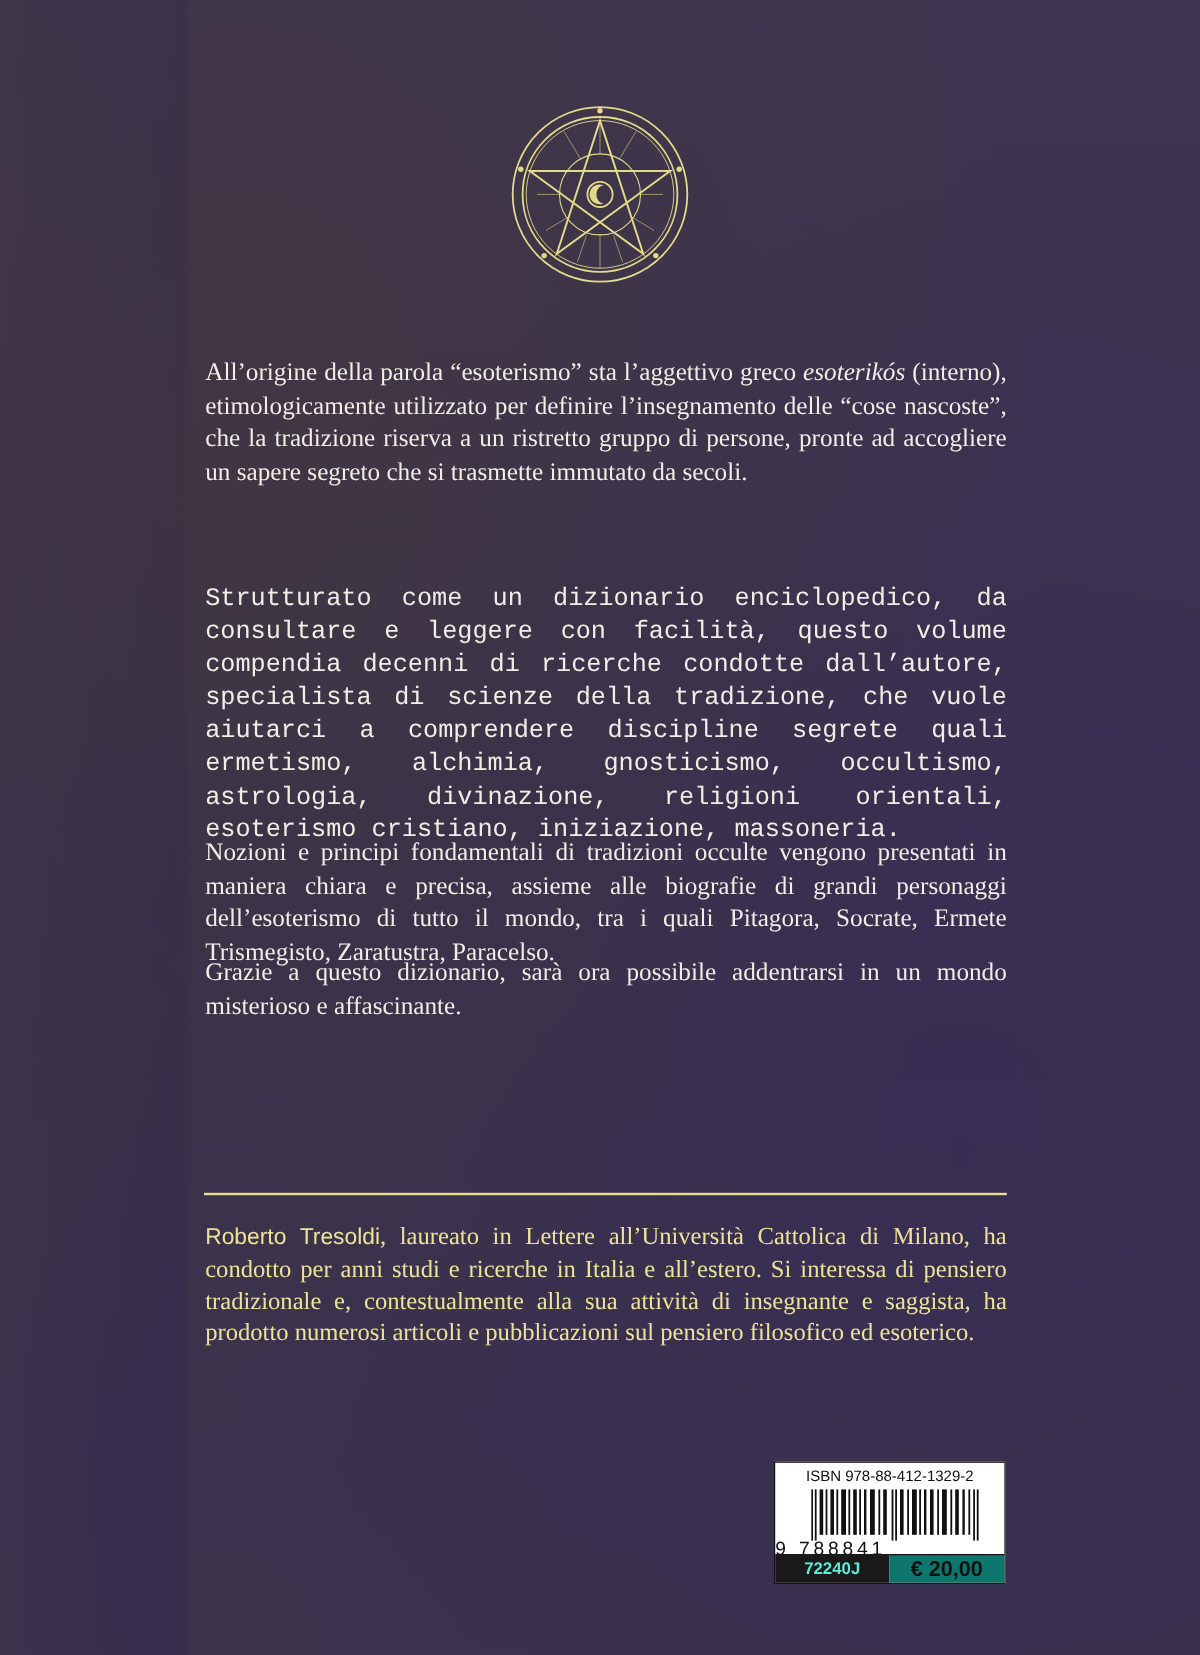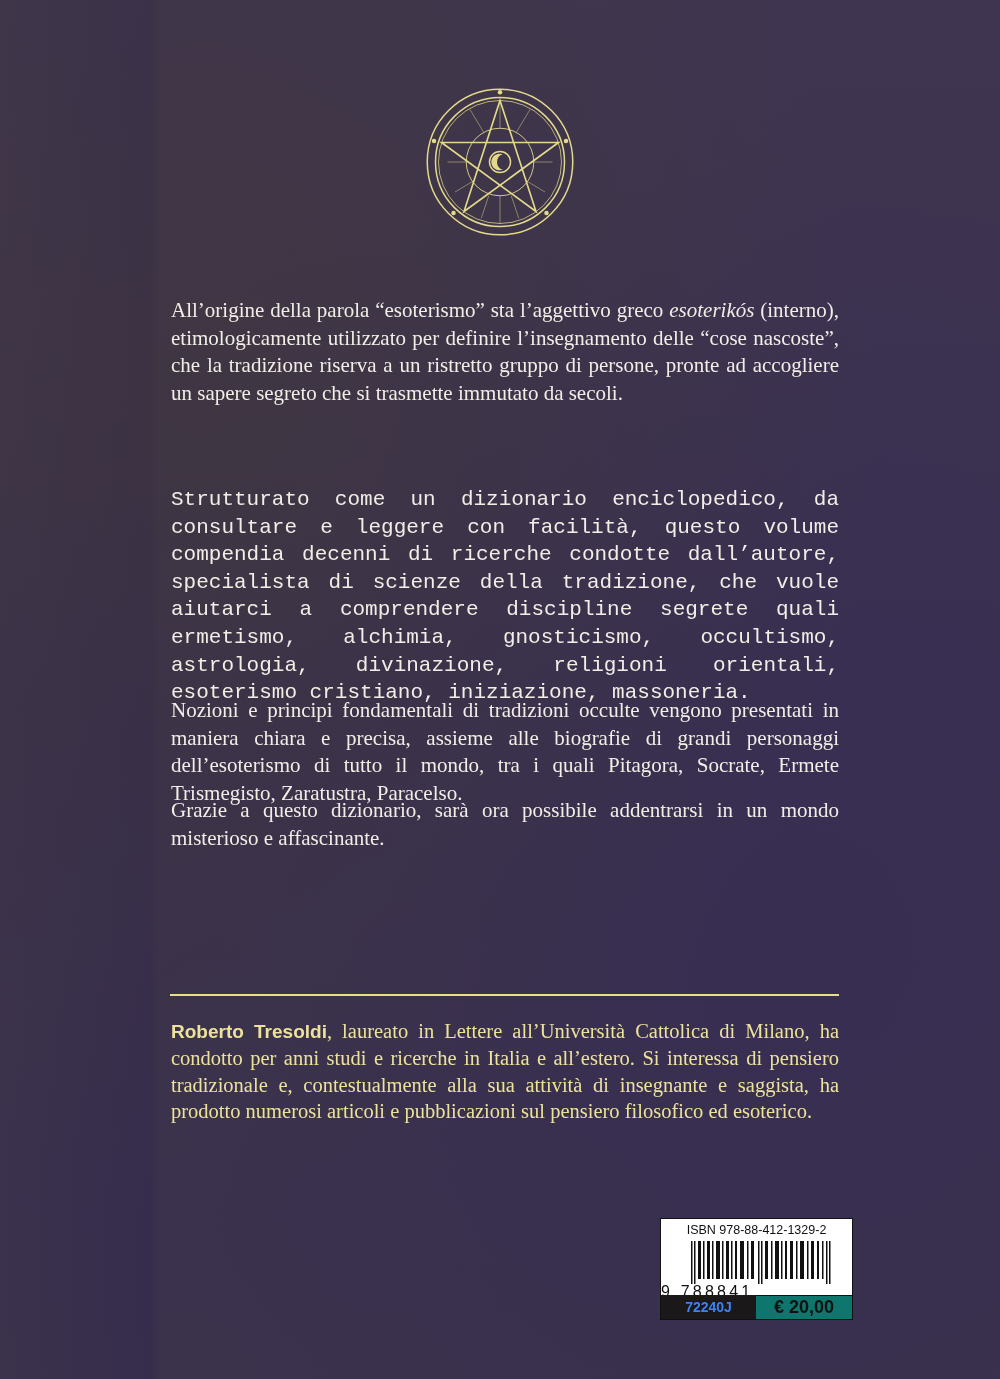--- a/index.html
+++ b/index.html
@@ -22,30 +22,30 @@
     .text-block p { margin: 0; }
     #p1 { top: 297px; }
     #p2 { top: 486px; font-family: Liberation Mono, monospace; }
     #p3 { top: 687px; margin-top: 10px; }
     #p4 { top: 797px; }
     .rule { position: absolute; left: 170px; top: 994px; width: 669px; height: 2px; background: #e8df8a; }
     .bio {
       position: absolute; left: 171px; top: 1018px; width: 668px;
       color: #ece29a; font-size: 20.5px; line-height: 26.3px; text-align: justify;
     }
-    .bio .author { font-family: "Liberation Sans", "DejaVu Sans", sans-serif; font-weight: bold; font-size: 19px; }
+    .bio .author { font-family: "Liberation Sans", "DejaVu Sans", sans-serif; font-weight: normal; font-size: 19px; }
     .barcode-box {
       position: absolute; left: 645px; top: 1218px; width: 193px; height: 102px;
       background: #fff; border: 1px solid #111; box-sizing: border-box;
-      font-family: "Liberation Sans", "DejaVu Sans", sans-serif; color: #111; margin-left: 15px;
+      font-family: "Liberation Sans", "DejaVu Sans", sans-serif; color: #111;
     }
     .isbn-text { position: absolute; top: 4px; left: 0; width: 100%; text-align: center; font-size: 12.5px; }
     .bars { position: absolute; left: 30px; top: 22px; width: 140px; height: 43px; }
     .bar-digits { position: absolute; left: 0; top: 64px; width: 170px; font-size: 16px; letter-spacing: 3.2px; }
-    .code-cell { position: absolute; left: 0; bottom: 0; width: 95px; height: 24px; background: #1a1818; color: #3b82f6;
+    .code-cell { position: absolute; left: 0; bottom: 0; width: 95px; height: 24px; background: #1a1818; color: #5eead4;
       font-weight: bold; font-size: 14px; display: flex; align-items: center; justify-content: center; }
     .price-cell { position: absolute; right: 0; bottom: 0; width: 96px; height: 24px; background: #0f766e; color: #111;
       font-weight: bold; font-size: 18px; display: flex; align-items: center; justify-content: center; border-top: 1px solid #111; box-sizing: border-box; }
     .bold-italic { font-weight: normal; font-style: italic; }
   </style>
 </head>
 <body>
 
 <svg class="emblem" viewBox="0 0 200 200">
   <g fill="none" stroke="#e3d98a" stroke-width="2">

